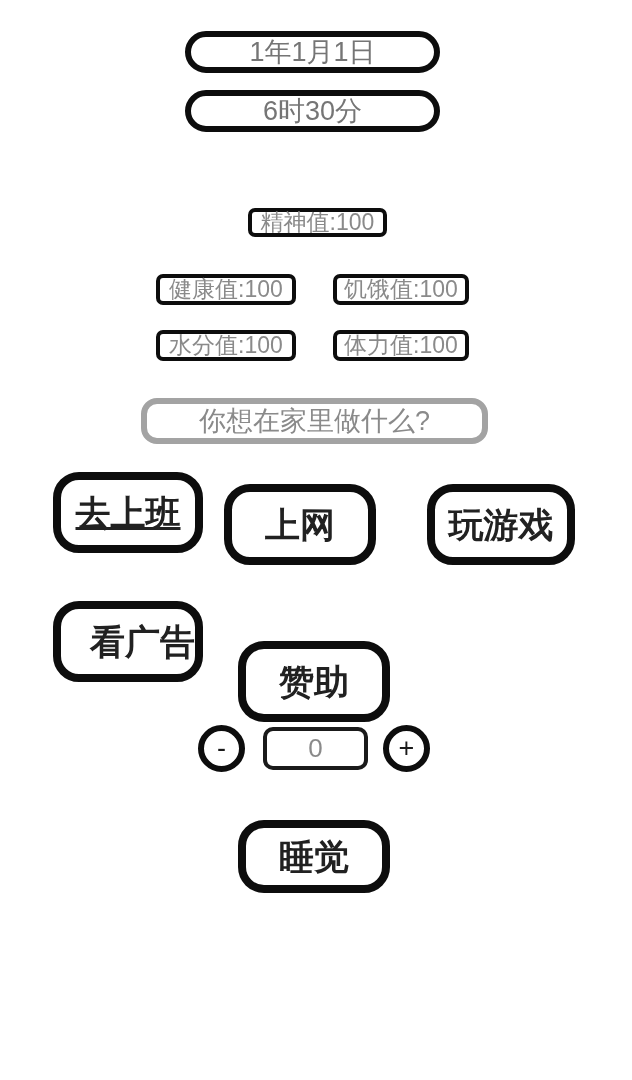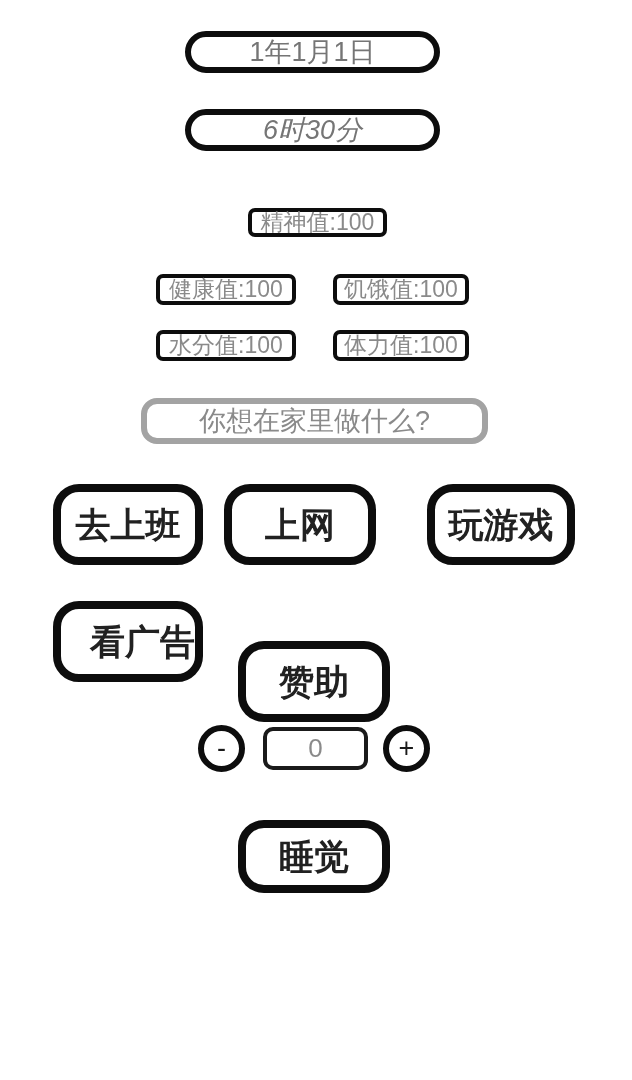--- a/index.html
+++ b/index.html
@@ -30,21 +30,21 @@
 
   
   .pill {
     border: 6px solid #0d0d0d;
     border-radius: 999px;
     color: #757575;
     font-size: 27px;
     font-weight: 500;
   }
   .pill-date { left: 185px; top: 31px;  width: 255px; height: 42px; }
-  .pill-time { left: 185px; top: 109px;  width: 255px; height: 42px; font-style: italic; }
+  .pill-time { left: 185px; top: 90px;  width: 255px; height: 42px; }
 
   
   .stat {
     border: 4px solid #0d0d0d;
     border-radius: 7px;
     color: #8a8a8a;
     font-size: 23px;
   }
   .stat-spirit  { left: 248px; top: 208px; width: 139px; height: 29px; }
   .stat-health  { left: 156px; top: 274px; width: 140px; height: 31px; }
@@ -65,21 +65,21 @@
   .action {
     border: 8px solid #0d0d0d;
     border-radius: 26px;
     color: #212121;
     font-size: 35px;
     font-weight: 700;
     font-family: "Liberation Sans", "DejaVu Sans", sans-serif;
     padding: 0;
     cursor: pointer;
   }
-  .btn-work     { left: 53px;  top: 484px; width: 150px; height: 81px; }
+  .btn-work     { left: 53px;  top: 472px; width: 150px; height: 81px; text-decoration: underline; }
   .btn-internet { left: 224px; top: 484px; width: 152px; height: 81px; }
   .btn-game     { left: 427px; top: 484px; width: 148px; height: 81px; }
   .btn-ad       { left: 53px;  top: 601px; width: 150px; height: 81px; padding-left: 29px; }
   .btn-sponsor  { left: 238px; top: 601px; width: 152px; height: 81px; margin-top: 40px; }
   .btn-sleep    { left: 238px; top: 820px; width: 152px; height: 73px; }
 
   
   .circle-btn {
     border: 6px solid #0d0d0d;
     border-radius: 50%;

